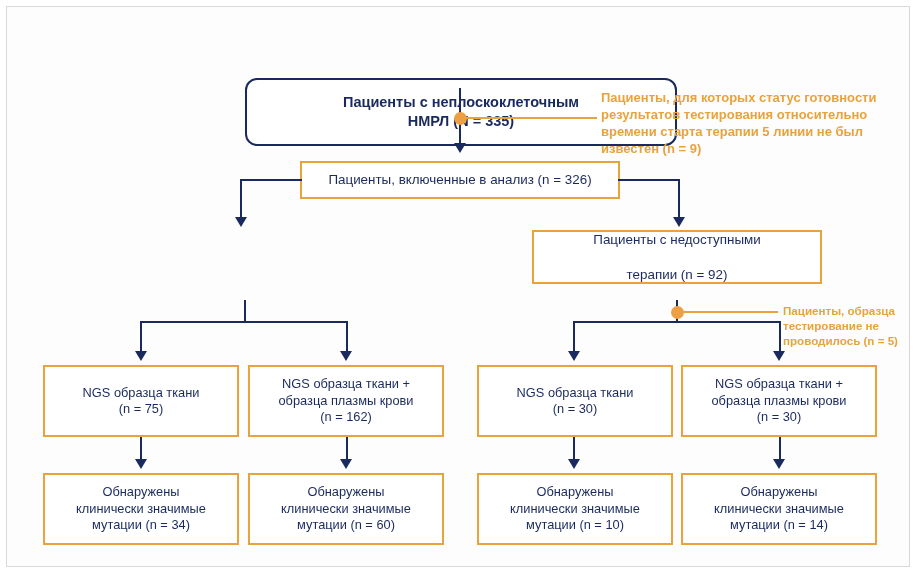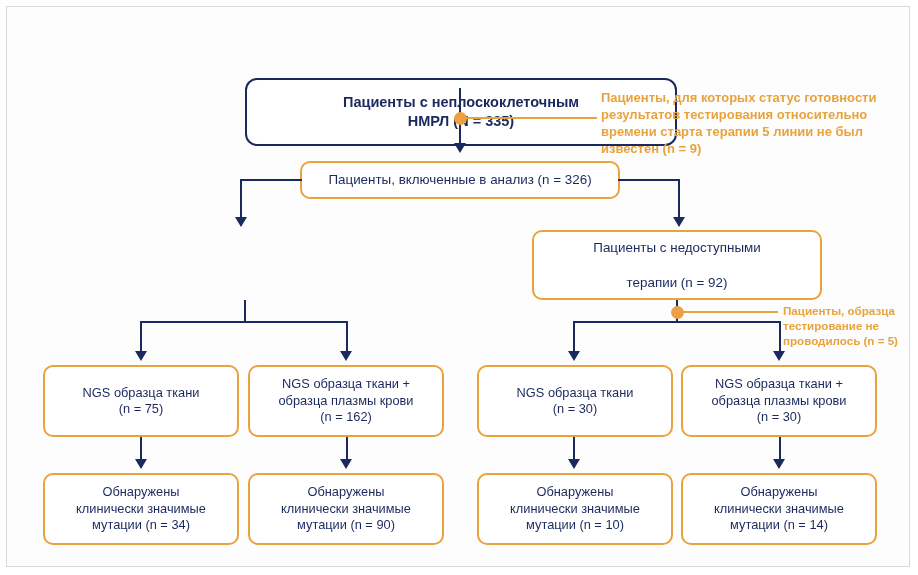--- a/index.html
+++ b/index.html
@@ -30,21 +30,21 @@
   
   .box {
     position: absolute;
     box-sizing: border-box;
     display: flex;
     align-items: center;
     justify-content: center;
     text-align: center;
     color: #1b2a5e;
     background: #ffffff;
-    border-radius: 10px;
+    border-radius: 0;
     line-height: 1.28;
   }
   .box .txt { display: block; padding: 0 6px; }
   .box-navy {
     border: 2.4px solid #1b2a5e;
     font-weight: bold;
     font-size: 14.5px;
     border-radius: 12px;
   }
   .box-orange {
@@ -129,21 +129,21 @@
 
   <div class="hline" style="left:240px; top:179px; width:62px;"></div>
   <div class="vline" style="left:240px; top:179px; height:40px;"></div>
   <div class="arrowhead" style="left:234.6px; top:217px;"></div>
 
   <div class="hline" style="left:618px; top:179px; width:62px;"></div>
   <div class="vline" style="left:678px; top:179px; height:40px;"></div>
   <div class="arrowhead" style="left:672.6px; top:217px;"></div>
 
 
-  <div class="box box-orange" style="left:532px; top:230px; width:290px; height:70px;">
+  <div class="box box-orange" style="left:532px; top:230px; width:290px; height:54px;">
     <span class="txt">
       <span>Пациенты с недоступными</span><br>
       <br>
       <span>терапии (n = 92)</span>
     </span>
   </div>
 
   <div class="vline" style="left:244px; top:300px; height:23px;"></div>
   <div class="hline" style="left:140px; top:321px; width:208px;"></div>
   <div class="vline" style="left:140px; top:321px; height:32px;"></div>
@@ -214,21 +214,21 @@
       <span>Обнаружены</span><br>
       <span>клинически значимые</span><br>
       <span>мутации (n = 34)</span>
     </span>
   </div>
 
   <div class="box box-orange small" style="left:248px; top:473px; width:196px; height:72px;">
     <span class="txt">
       <span>Обнаружены</span><br>
       <span>клинически значимые</span><br>
-      <span>мутации (n = 90)</span>
+      <span>мутации (n = 60)</span>
     </span>
   </div>
 
   <div class="box box-orange small" style="left:477px; top:473px; width:196px; height:72px;">
     <span class="txt">
       <span>Обнаружены</span><br>
       <span>клинически значимые</span><br>
       <span>мутации (n = 10)</span>
     </span>
   </div>

